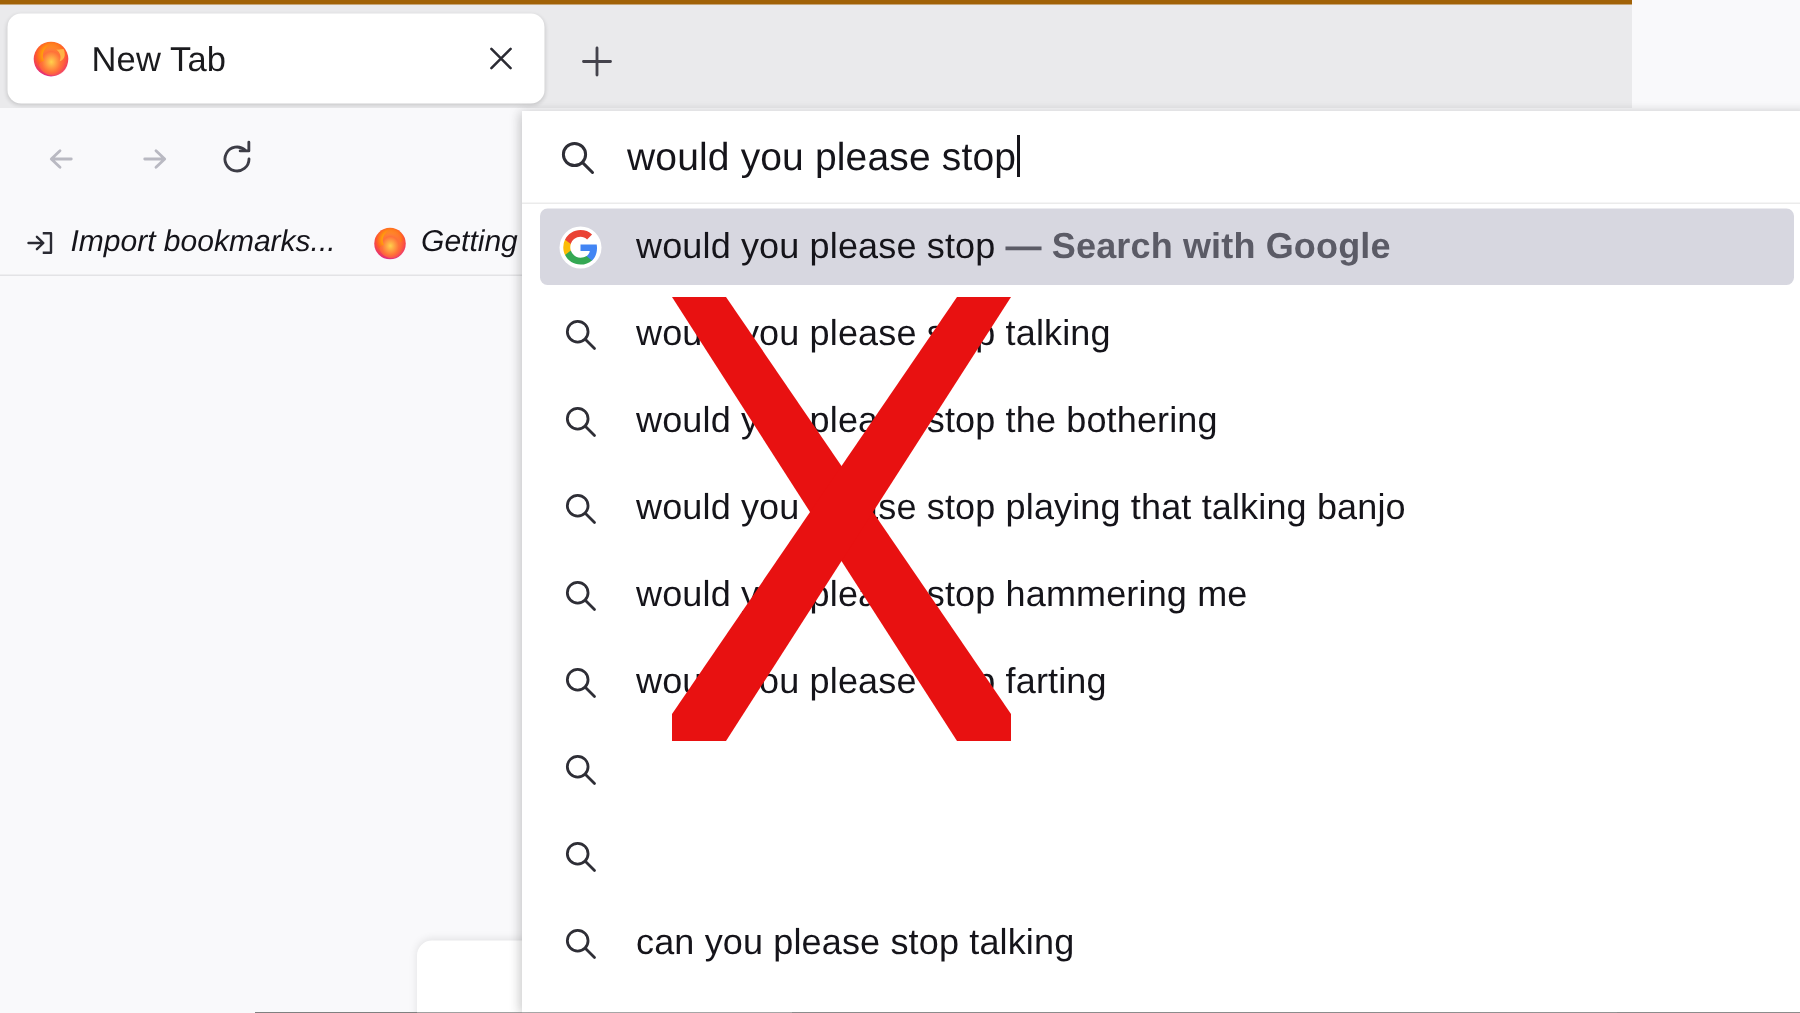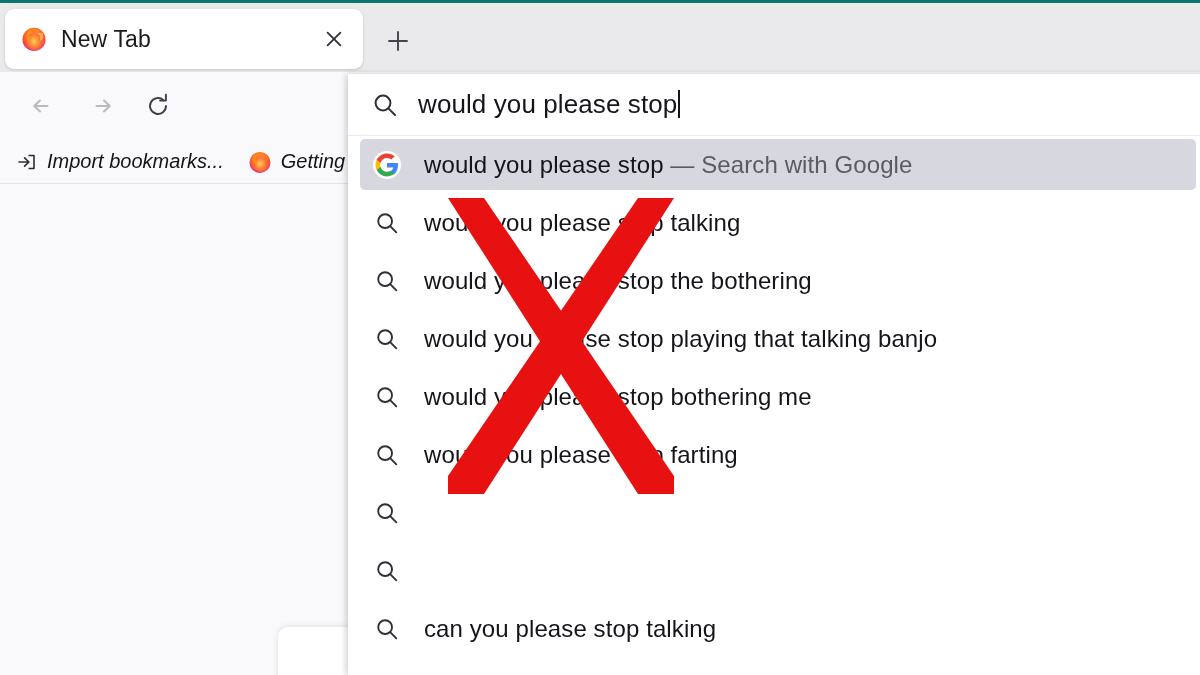--- a/index.html
+++ b/index.html
@@ -13,23 +13,23 @@
   #screen {
     position: relative;
     width: 1200px; height: 675px;
     background: #f9f9fb;
     overflow: hidden;
   }
 
   
   #tabstrip {
     position: absolute; left: 0; top: 0;
-    width: 1200px; height: 72px;
+    width: 1088px; height: 72px;
     background: #eaeaec;
-    border-top: 3px solid #0f766e;
+    border-top: 3px solid #a16207;
   }
   #tab {
     position: absolute; left: 5px; top: 6px;
     width: 358px; height: 60px;
     background: #ffffff;
     border-radius: 9px;
     box-shadow: 0 1px 3px rgba(0,0,0,.16);
     display: flex; align-items: center;
   }
   #tab-favicon {
@@ -161,21 +161,21 @@
   }
   .sug-text {
     position: relative;
     margin-left: 20px;
     font-size: 24px;
     color: #15141a;
     white-space: nowrap;
     letter-spacing: .1px;
   }
   .sug-text .b { font-weight: 400; }
-  .sug-text .dim { color: #5b5b66; font-weight: 400; }
+  .sug-text .dim { color: #5b5b66; font-weight: 700; }
 
   
   #fade-mask {
     position: absolute; left: 560px; bottom: 0;
     width: 170px; height: 44px;
     background: linear-gradient(to right, rgba(255,255,255,0) 0%, rgba(255,255,255,.97) 72%, #fff 100%);
     pointer-events: none;
   }
 
   
@@ -321,21 +321,21 @@
       <span class="sug-text"><span>would you please stop </span><span class="b">playing that talking banjo</span></span>
     </div>
 
     <div class="sug-row">
       <span class="sug-icon">
         <svg width="28" height="28" viewBox="0 0 30 30">
             <circle cx="13" cy="13" r="7.4" stroke="#2e2e36" stroke-width="2" fill="none"></circle>
             <path d="M18.4 18.4 L25 25" stroke="#2e2e36" stroke-width="2" stroke-linecap="round" fill="none"></path>
           </svg>
       </span>
-      <span class="sug-text"><span>would you please stop </span><span class="b">bothering me</span></span>
+      <span class="sug-text"><span>would you please stop </span><span class="b">hammering me</span></span>
     </div>
 
     <div class="sug-row">
       <span class="sug-icon">
         <svg width="28" height="28" viewBox="0 0 30 30">
             <circle cx="13" cy="13" r="7.4" stroke="#2e2e36" stroke-width="2" fill="none"></circle>
             <path d="M18.4 18.4 L25 25" stroke="#2e2e36" stroke-width="2" stroke-linecap="round" fill="none"></path>
           </svg>
       </span>
       <span class="sug-text"><span>would you please stop </span><span class="b">farting</span></span>

